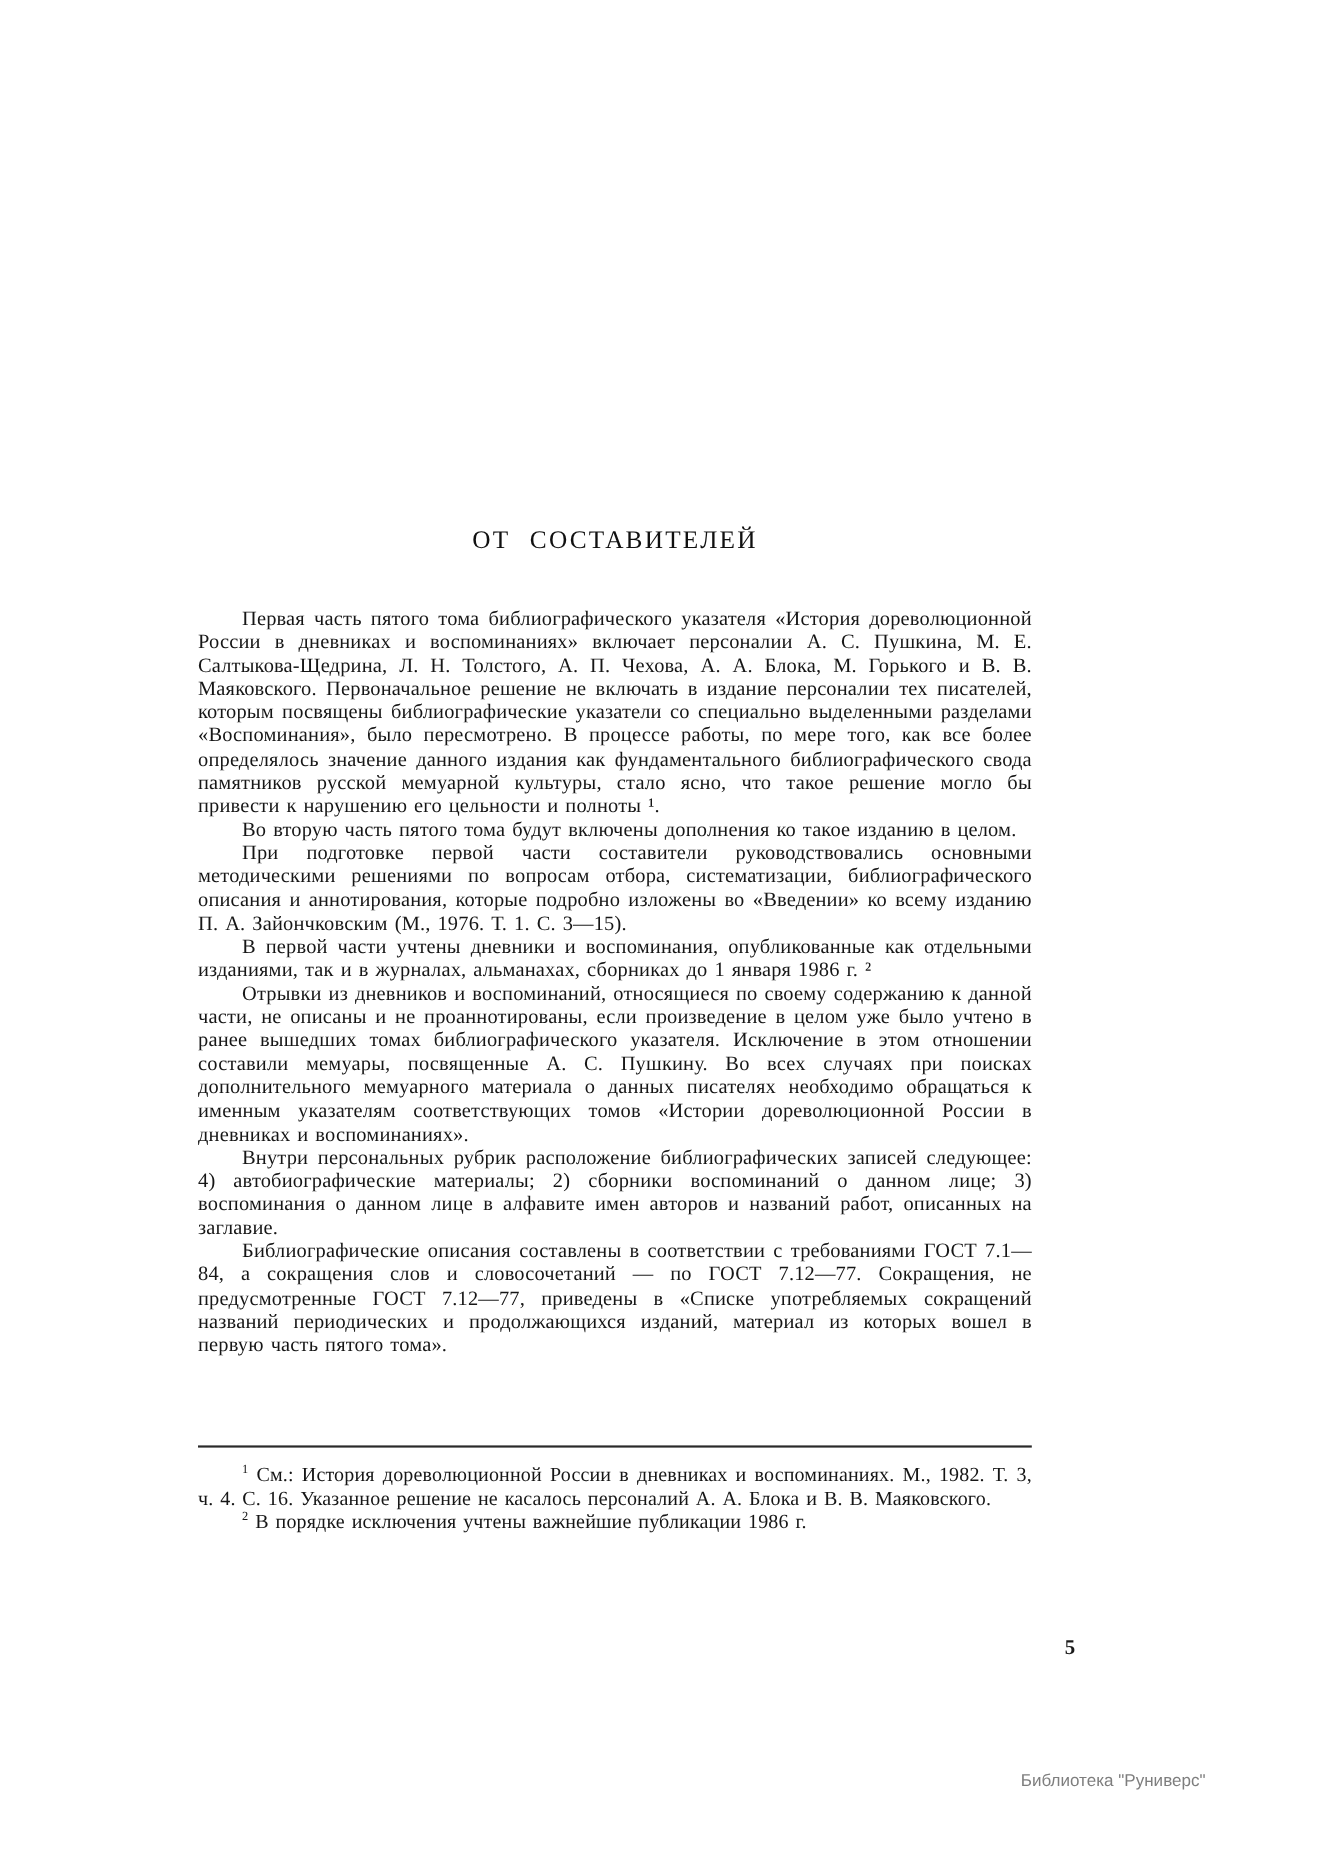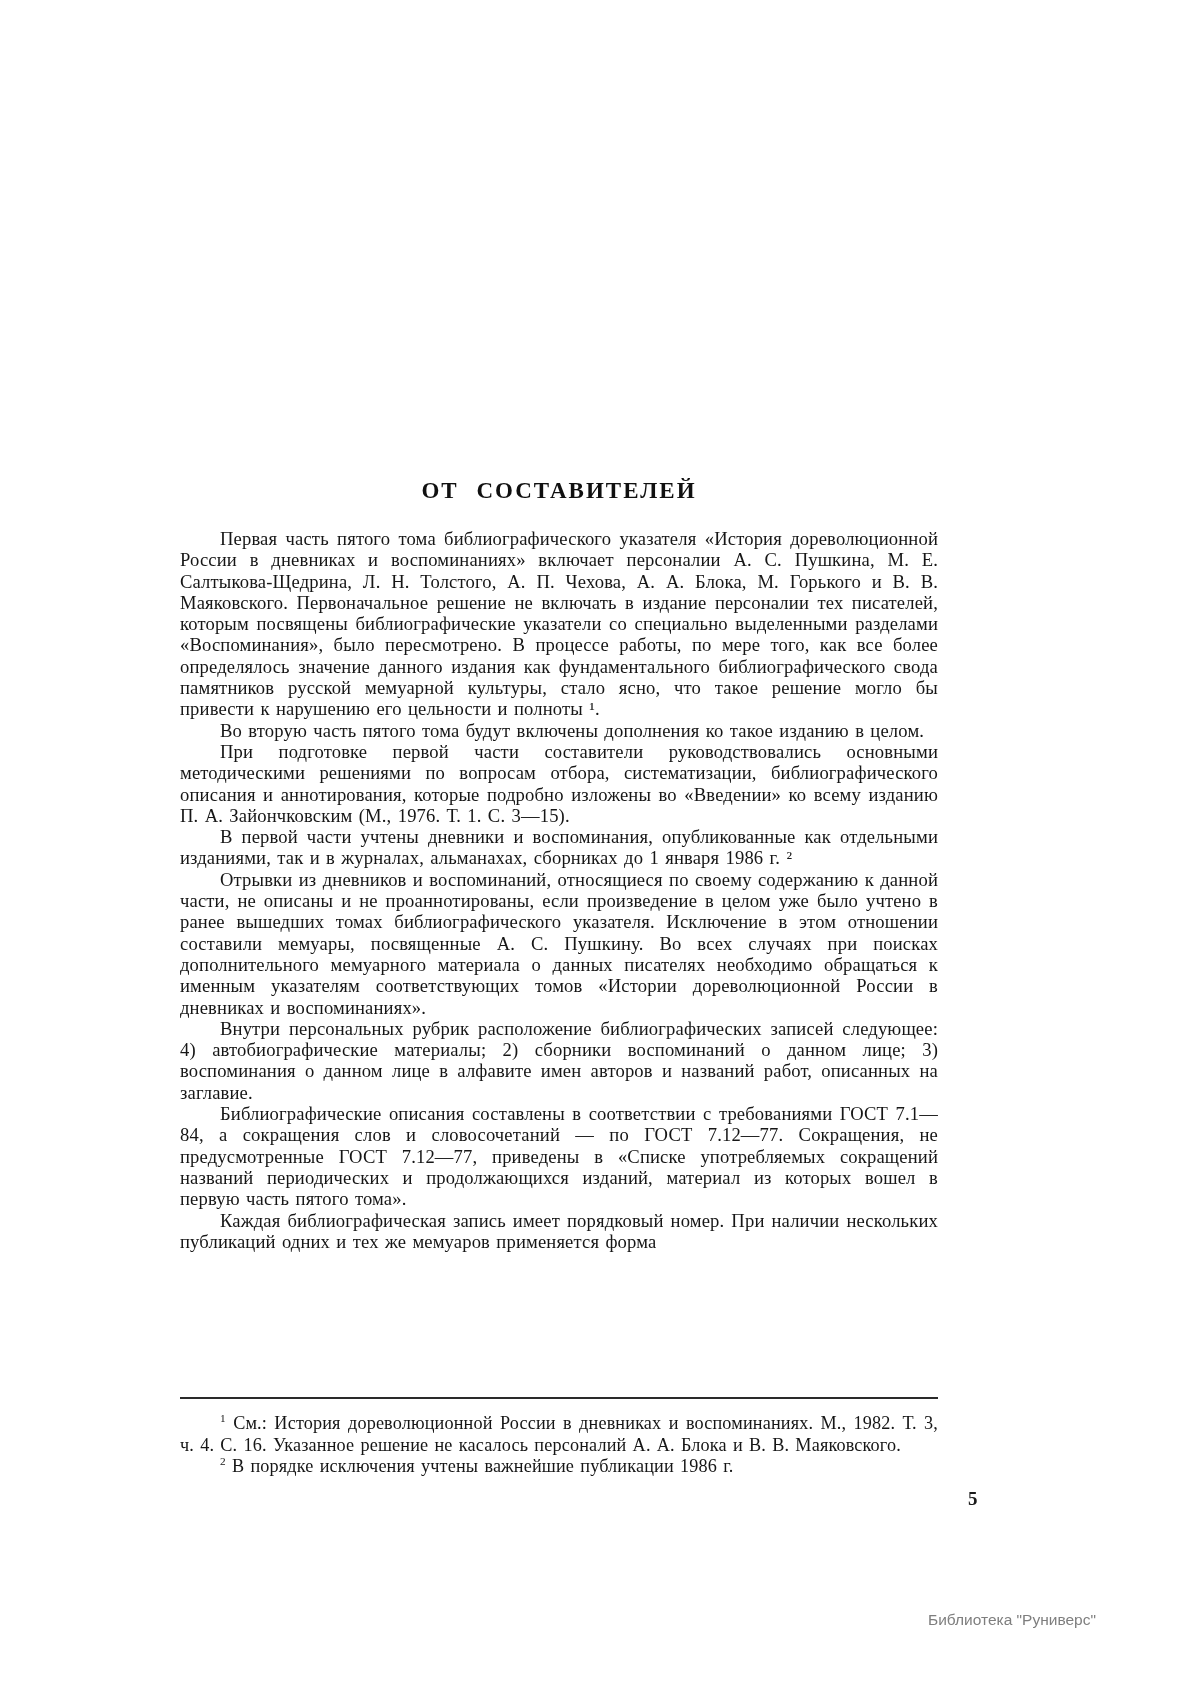--- a/index.html
+++ b/index.html
@@ -14,42 +14,42 @@
     background:#ffffff;
     color:#151515;
     overflow:hidden;
   }
   .title {
     position:absolute;
     left:180px; top:478px; width:758px;
     margin:0;
     text-align:center;
     font-size:23px;
-    font-weight:bold;
+    font-weight:normal;
     letter-spacing:2px;
     word-spacing:10px;
     color:#101010;
   }
   .body-text {
     position:absolute;
-    left:180px; top:528px; width:758px;
+    left:180px; top:552px; width:758px;
   }
   .para {
     margin:0;
     text-indent:40px;
     text-align:justify;
     font-size:18.6px;
     line-height:21.3px;
     letter-spacing:0.15px;
     word-spacing:1.5px;
     color:#161616;
   }
   .footnotes {
     position:absolute;
-    left:180px; top:1397px; width:758px;
+    left:180px; top:1314px; width:758px;
   }
   .fn-rule {
     border:none;
     border-top:2.5px solid #2a2a2a;
     margin:0 0 14px 0;
     height:0;
   }
   .fn {
     margin:0;
     text-indent:40px;
@@ -85,21 +85,20 @@
   <h1 class="title">ОТ СОСТАВИТЕЛЕЙ</h1>
 
   <div class="body-text">
     <p class="para">Первая часть пятого тома библиографического указателя «История дореволюционной России в дневниках и воспоминаниях» включает персоналии А. С. Пушкина, М. Е. Салтыкова-Щедрина, Л. Н. Толстого, А. П. Чехова, А. А. Блока, М. Горького и В. В. Маяковского. Первоначальное решение не включать в издание персоналии тех писателей, которым посвящены библиографические указатели со специально выделенными разделами «Воспоминания», было пересмотрено. В процессе работы, по мере того, как все более определялось значение данного издания как фундаментального библиографического свода памятников русской мемуарной культуры, стало ясно, что такое решение могло бы привести к нарушению его цельности и полноты ¹.</p>
     <p class="para">Во вторую часть пятого тома будут включены дополнения ко такое изданию в целом.</p>
     <p class="para">При подготовке первой части составители руководствовались основными методическими решениями по вопросам отбора, систематизации, библиографического описания и аннотирования, которые подробно изложены во «Введении» ко всему изданию П. А. Зайончковским (М., 1976. Т. 1. С. 3—15).</p>
     <p class="para">В первой части учтены дневники и воспоминания, опубликованные как отдельными изданиями, так и в журналах, альманахах, сборниках до 1 января 1986 г. ²</p>
     <p class="para">Отрывки из дневников и воспоминаний, относящиеся по своему содержанию к данной части, не описаны и не проаннотированы, если произведение в целом уже было учтено в ранее вышедших томах библиографического указателя. Исключение в этом отношении составили мемуары, посвященные А. С. Пушкину. Во всех случаях при поисках дополнительного мемуарного материала о данных писателях необходимо обращаться к именным указателям соответствующих томов «Истории дореволюционной России в дневниках и воспоминаниях».</p>
     <p class="para">Внутри персональных рубрик расположение библиографических записей следующее: 4) автобиографические материалы; 2) сборники воспоминаний о данном лице; 3) воспоминания о данном лице в алфавите имен авторов и названий работ, описанных на заглавие.</p>
     <p class="para">Библиографические описания составлены в соответствии с требованиями ГОСТ 7.1—84, а сокращения слов и словосочетаний — по ГОСТ 7.12—77. Сокращения, не предусмотренные ГОСТ 7.12—77, приведены в «Списке употребляемых сокращений названий периодических и продолжающихся изданий, материал из которых вошел в первую часть пятого тома».</p>
-    <p class="para">Каждая библиографическая запись имеет порядковый номер. При наличии нескольких публикаций одних и тех же мемуаров применяется форма</p>
   </div>
 
   <div class="footnotes">
     <hr class="fn-rule">
     <p class="fn"><sup>1</sup> <span>См.: История дореволюционной России в дневниках и воспоминаниях. М., 1982. Т. 3, ч. 4. С. 16. Указанное решение не касалось персоналий А. А. Блока и В. В. Маяковского.</span></p>
     <p class="fn"><sup>2</sup> <span>В порядке исключения учтены важнейшие публикации 1986 г.</span></p>
   </div>
 
   <div class="page-number">5</div>
 

